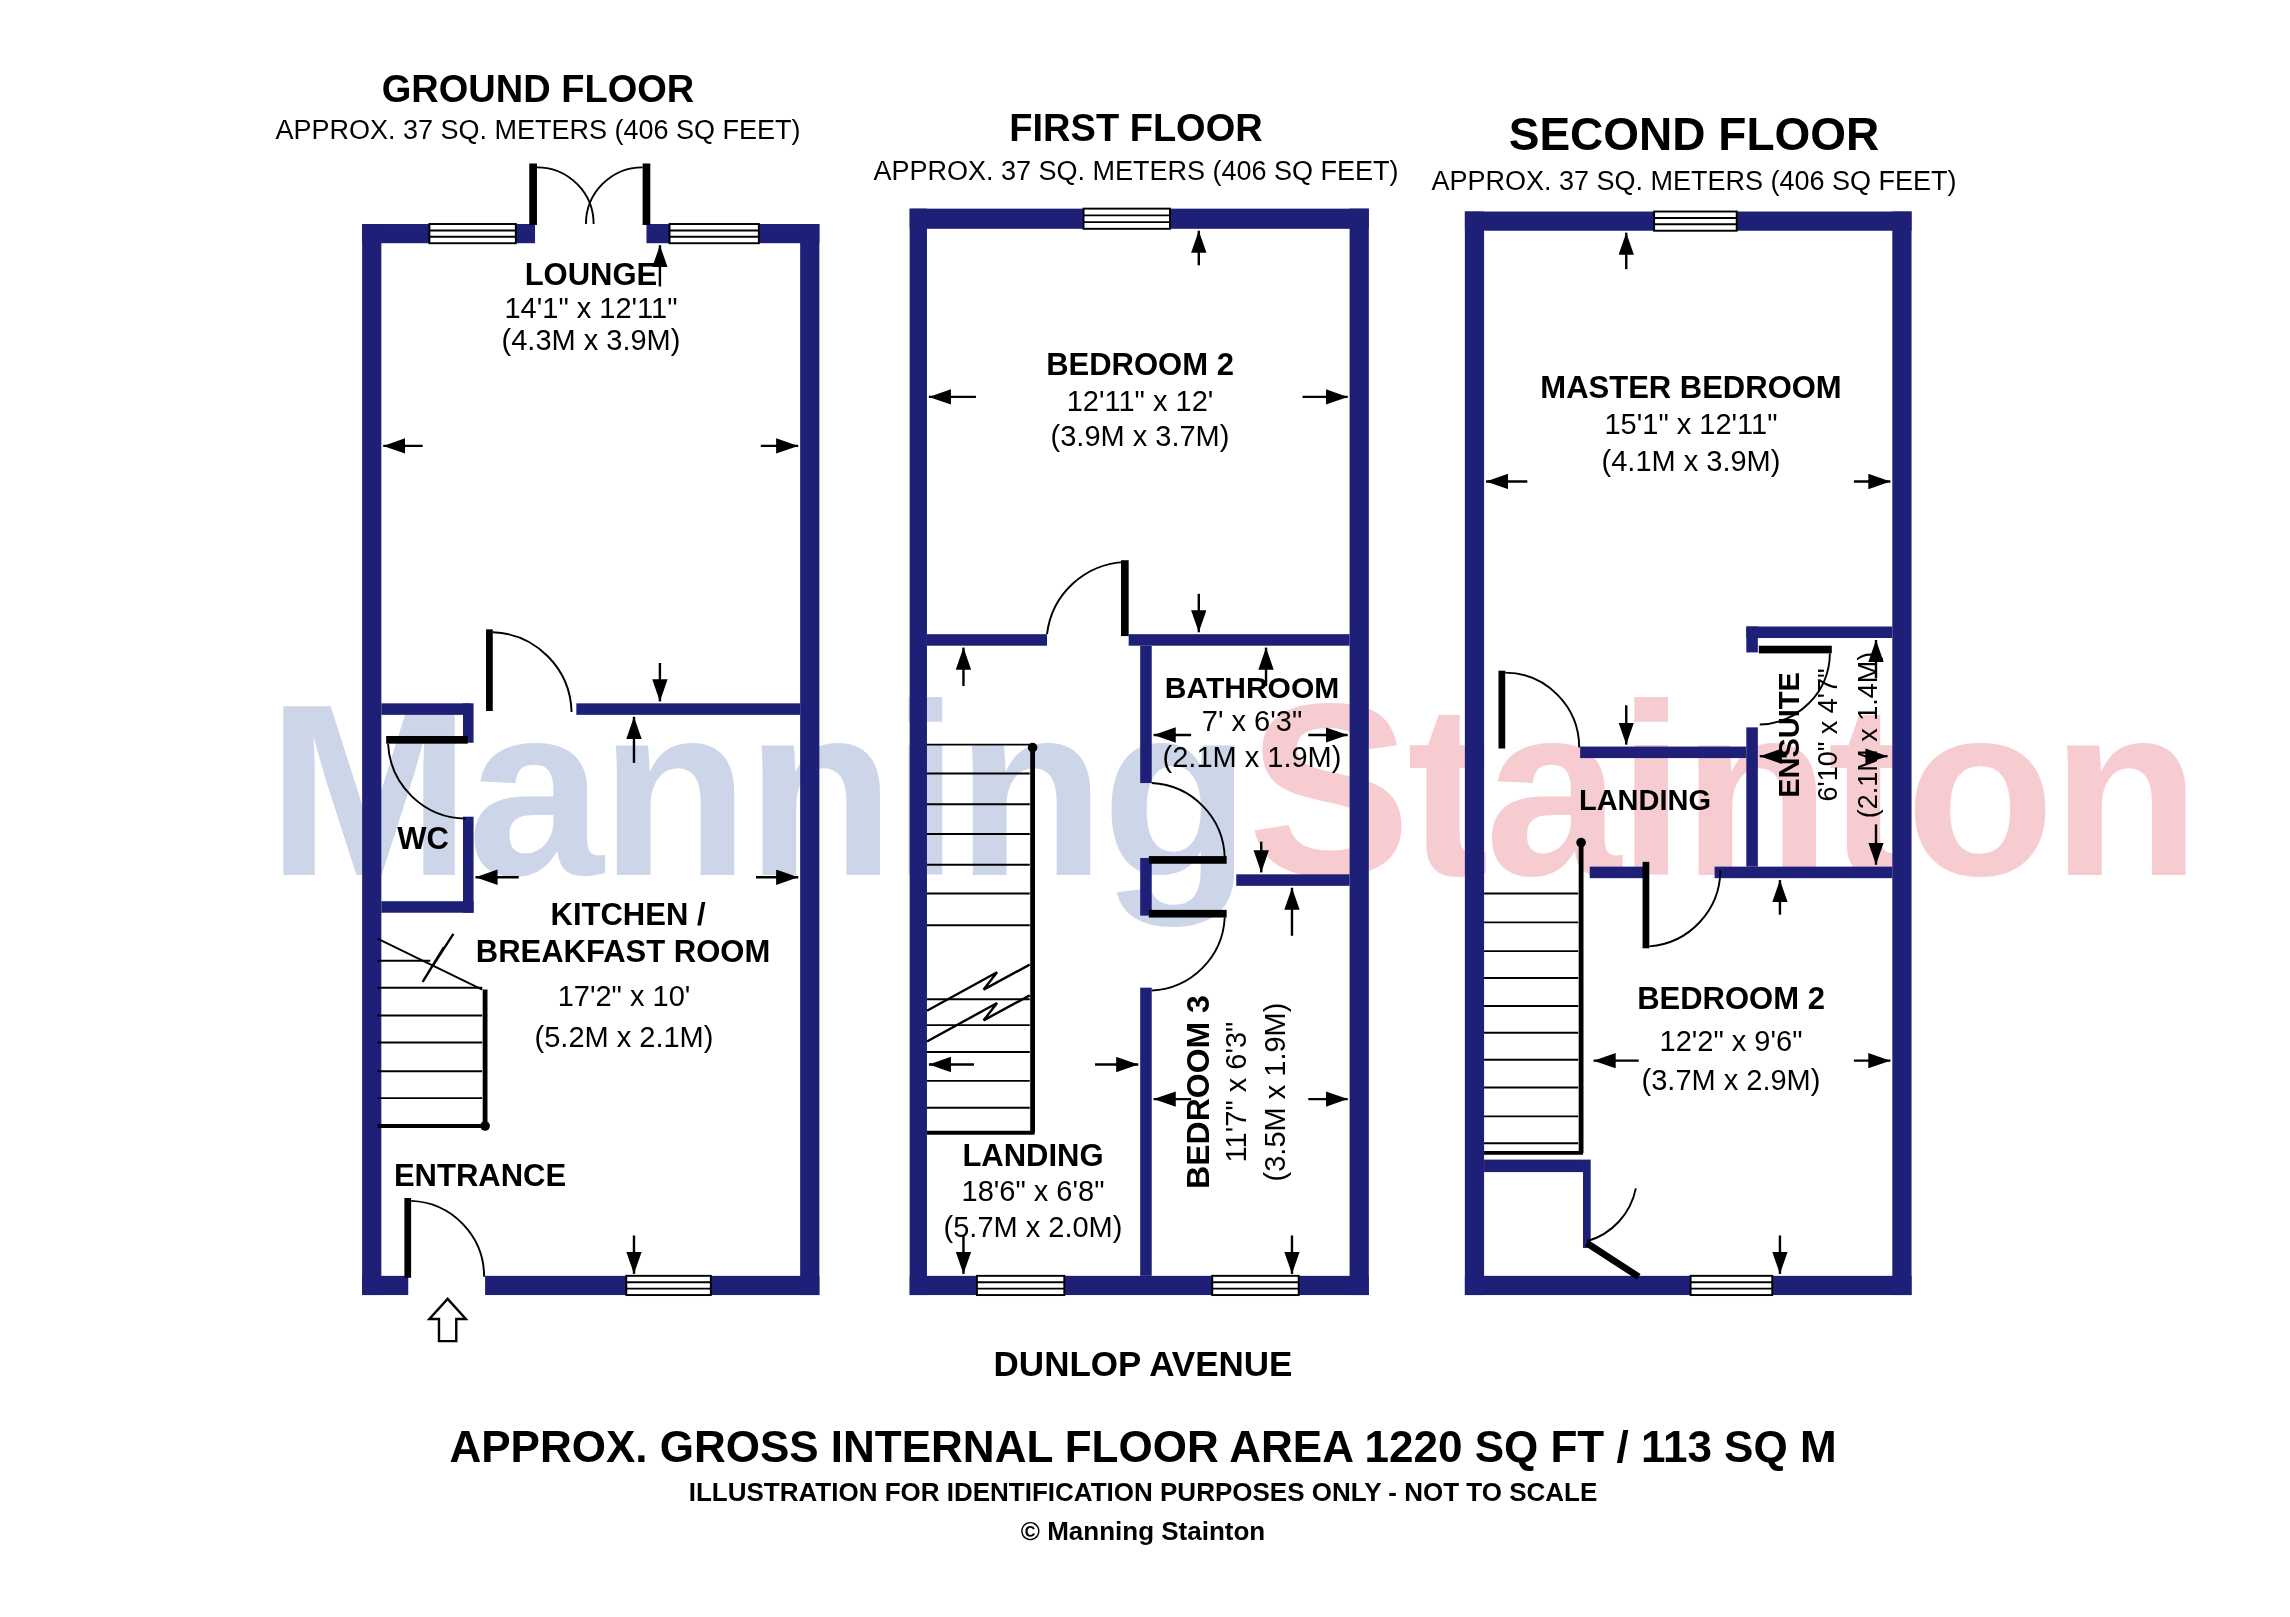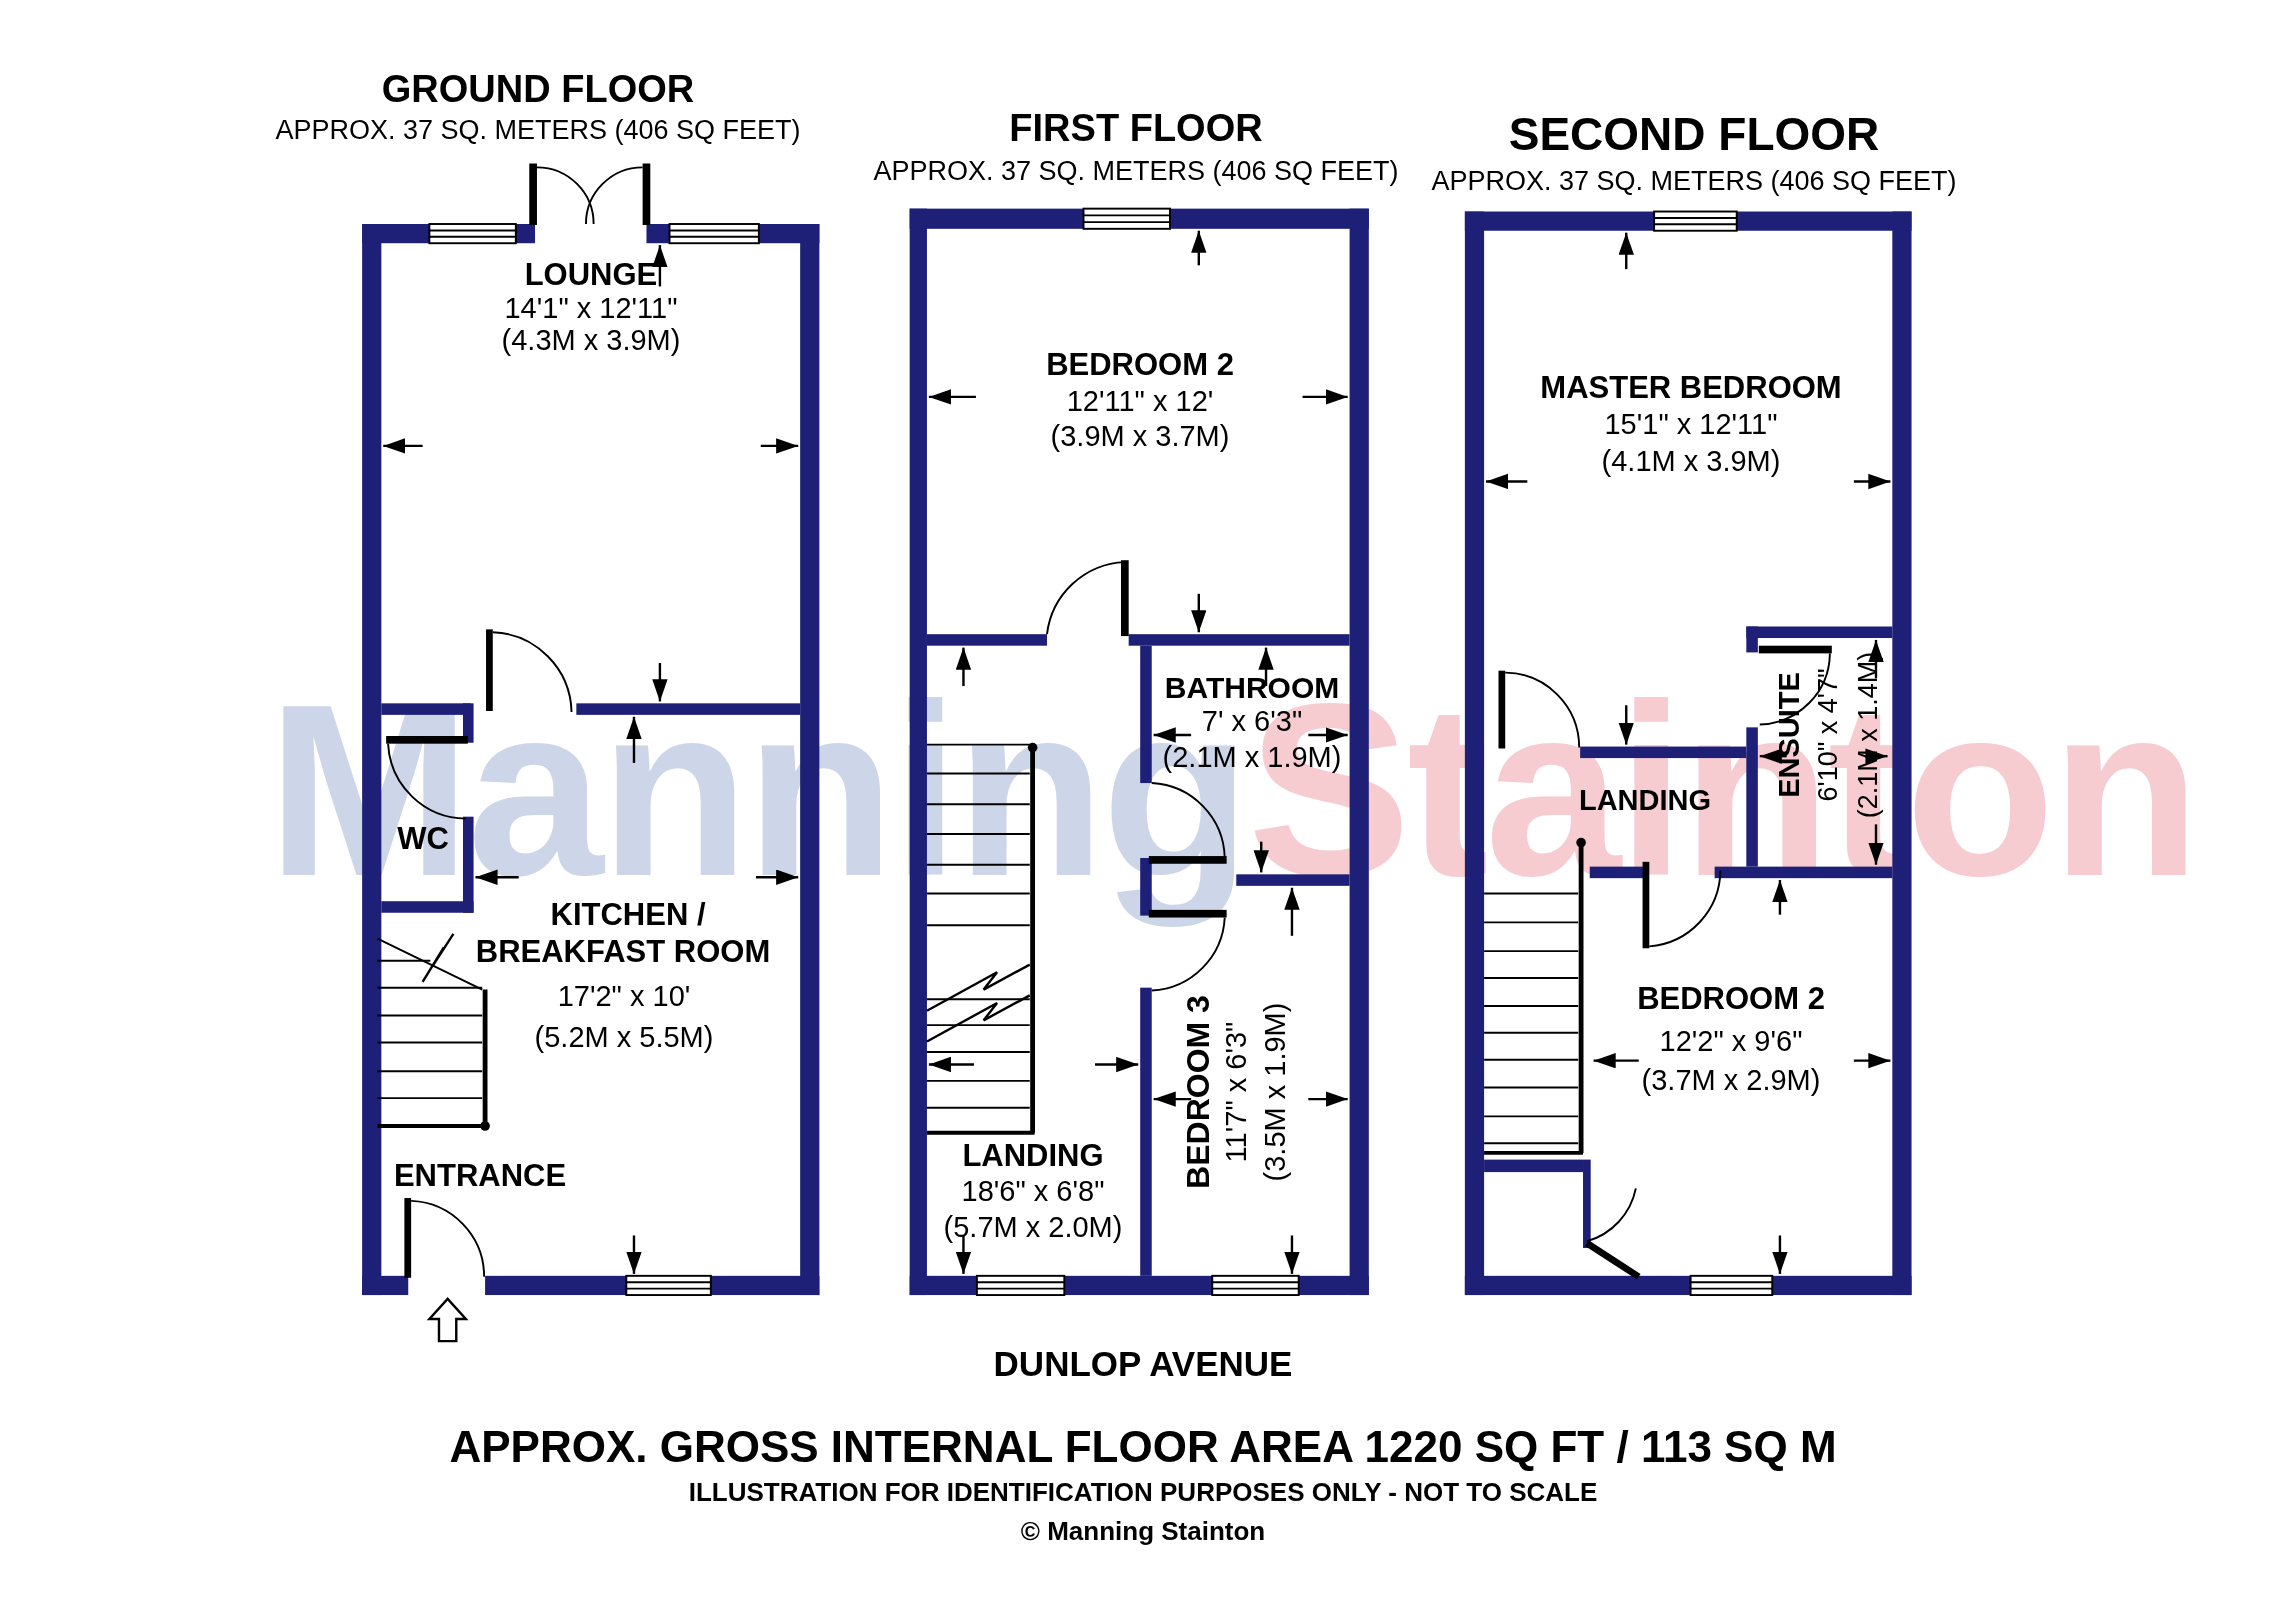--- a/index.html
+++ b/index.html
@@ -271,21 +271,21 @@
 
   <div class="lbl b" style="left:538px;top:89px;font-size:38px;">GROUND FLOOR</div>
   <div class="lbl" style="left:538px;top:130px;font-size:27px;">APPROX. 37 SQ. METERS (406 SQ FEET)</div>
   <div class="lbl b" style="left:591px;top:275px;font-size:31px;">LOUNGE</div>
   <div class="lbl" style="left:591px;top:308px;font-size:29px;">14'1" x 12'11"</div>
   <div class="lbl" style="left:591px;top:340px;font-size:29px;">(4.3M x 3.9M)</div>
   <div class="lbl b" style="left:423px;top:839px;font-size:31px;">WC</div>
   <div class="lbl b" style="left:628px;top:915px;font-size:31px;">KITCHEN /</div>
   <div class="lbl b" style="left:623px;top:952px;font-size:31px;">BREAKFAST ROOM</div>
   <div class="lbl" style="left:624px;top:996px;font-size:29px;">17'2" x 10'</div>
-  <div class="lbl" style="left:624px;top:1037px;font-size:29px;">(5.2M x 5.5M)</div>
+  <div class="lbl" style="left:624px;top:1037px;font-size:29px;">(5.2M x 2.1M)</div>
   <div class="lbl b" style="left:480px;top:1176px;font-size:31px;text-align:center;">ENTRANCE</div>
 
   <div class="lbl b" style="left:1136px;top:128px;font-size:38px;">FIRST FLOOR</div>
   <div class="lbl" style="left:1136px;top:171px;font-size:27px;">APPROX. 37 SQ. METERS (406 SQ FEET)</div>
   <div class="lbl b" style="left:1140px;top:365px;font-size:31px;">BEDROOM 2</div>
   <div class="lbl" style="left:1140px;top:401px;font-size:29px;">12'11" x 12'</div>
   <div class="lbl" style="left:1140px;top:436px;font-size:29px;">(3.9M x 3.7M)</div>
   <div class="lbl b" style="left:1252px;top:688px;font-size:30px;">BATHROOM</div>
   <div class="lbl" style="left:1252px;top:721px;font-size:29px;">7' x 6'3"</div>
   <div class="lbl" style="left:1252px;top:757px;font-size:29px;">(2.1M x 1.9M)</div>

